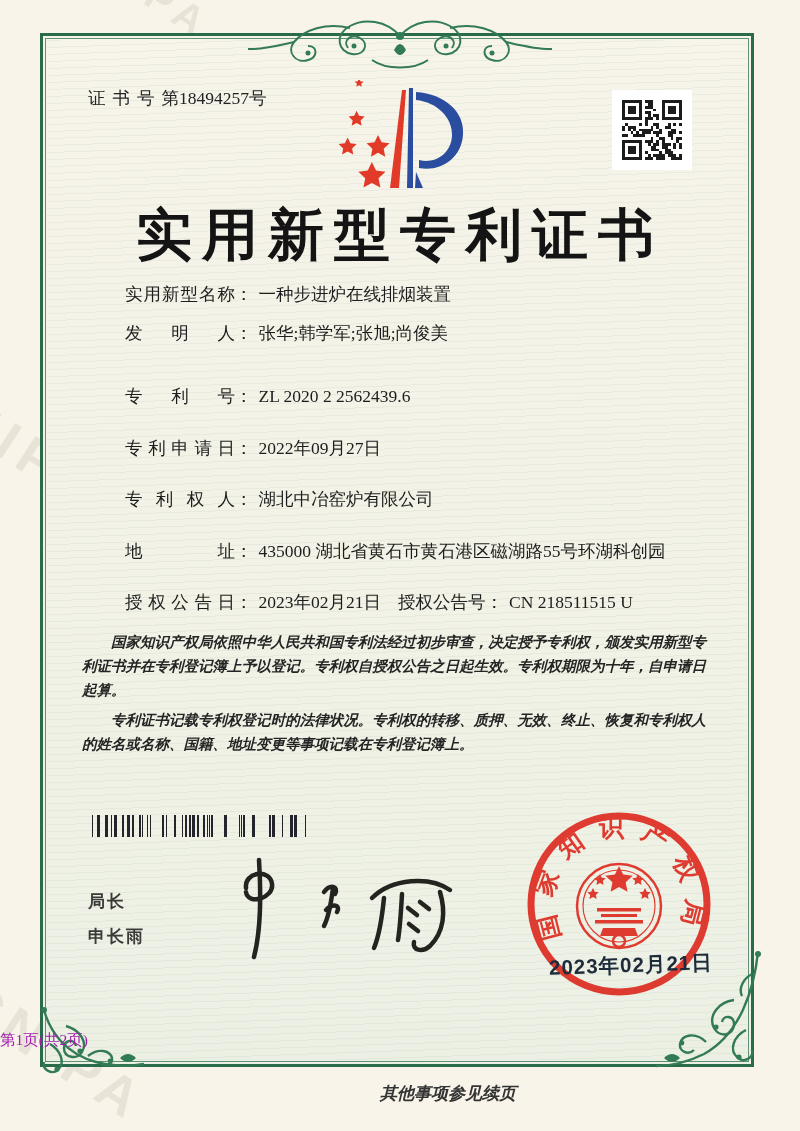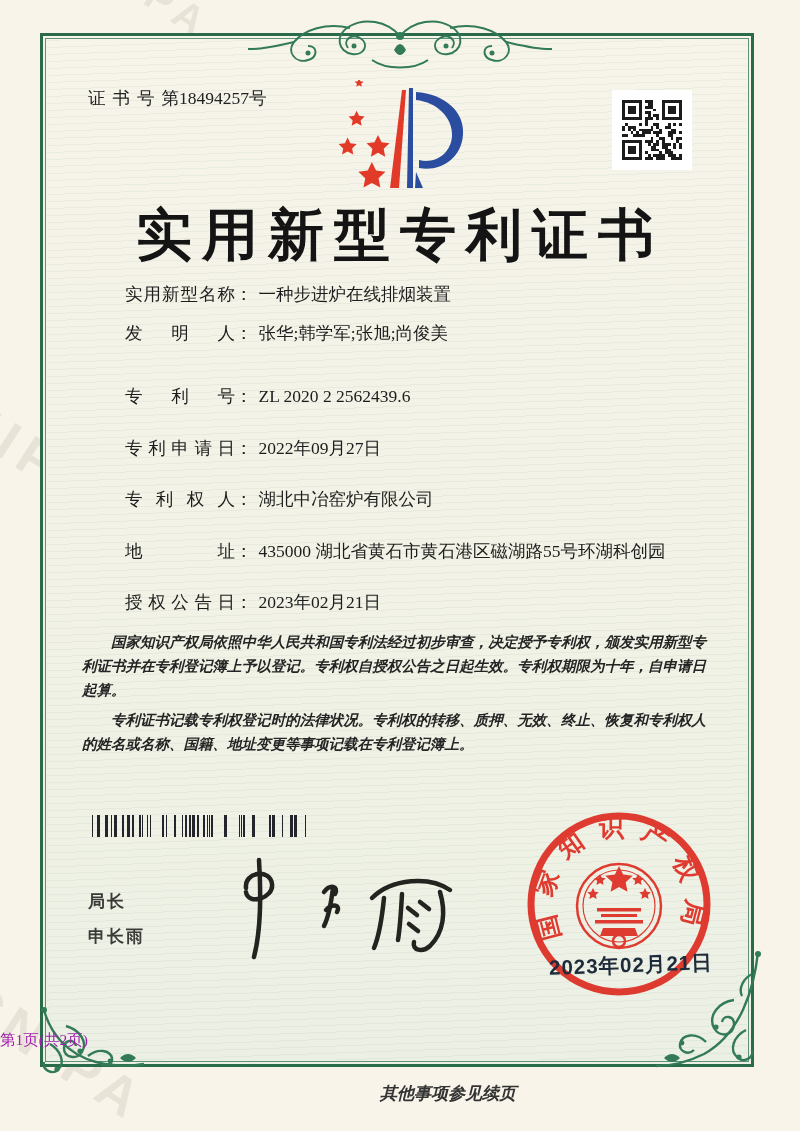--- a/index.html
+++ b/index.html
@@ -436,20 +436,23 @@
       <span class="flabel">专利申请日</span><span class="fcolon">：</span><span>2022年09月27日</span>
     </div>
     <div class="frow" style="top:205px;">
       <span class="flabel">专利权人</span><span class="fcolon">：</span><span>湖北中冶窑炉有限公司</span>
     </div>
     <div class="frow" style="top:257px;">
       <span class="flabel">地址</span><span class="fcolon">：</span><span>435000 湖北省黄石市黄石港区磁湖路55号环湖科创园</span>
     </div>
     <div class="frow" style="top:308px;width:640px;">
       <span class="flabel">授权公告日</span><span class="fcolon">：</span><span>2023年02月21日</span>
+      <span class="grant-pair">
+        <span>授权公告号</span><span class="fcolon">：</span><span>CN 218511515 U</span>
+      </span>
     </div>
   </div>
 
   <div class="paras">
     <p>国家知识产权局依照中华人民共和国专利法经过初步审查，决定授予专利权，颁发实用新型专利证书并在专利登记簿上予以登记。专利权自授权公告之日起生效。专利权期限为十年，自申请日起算。</p>
     <p>专利证书记载专利权登记时的法律状况。专利权的转移、质押、无效、终止、恢复和专利权人的姓名或名称、国籍、地址变更等事项记载在专利登记簿上。</p>
   </div>
 
   <svg class="barcode" id="barcode-svg" width="218" height="22" viewBox="0 0 218 22">
       <rect x="0" y="0" width="1" height="22" fill="#24252c"></rect>

